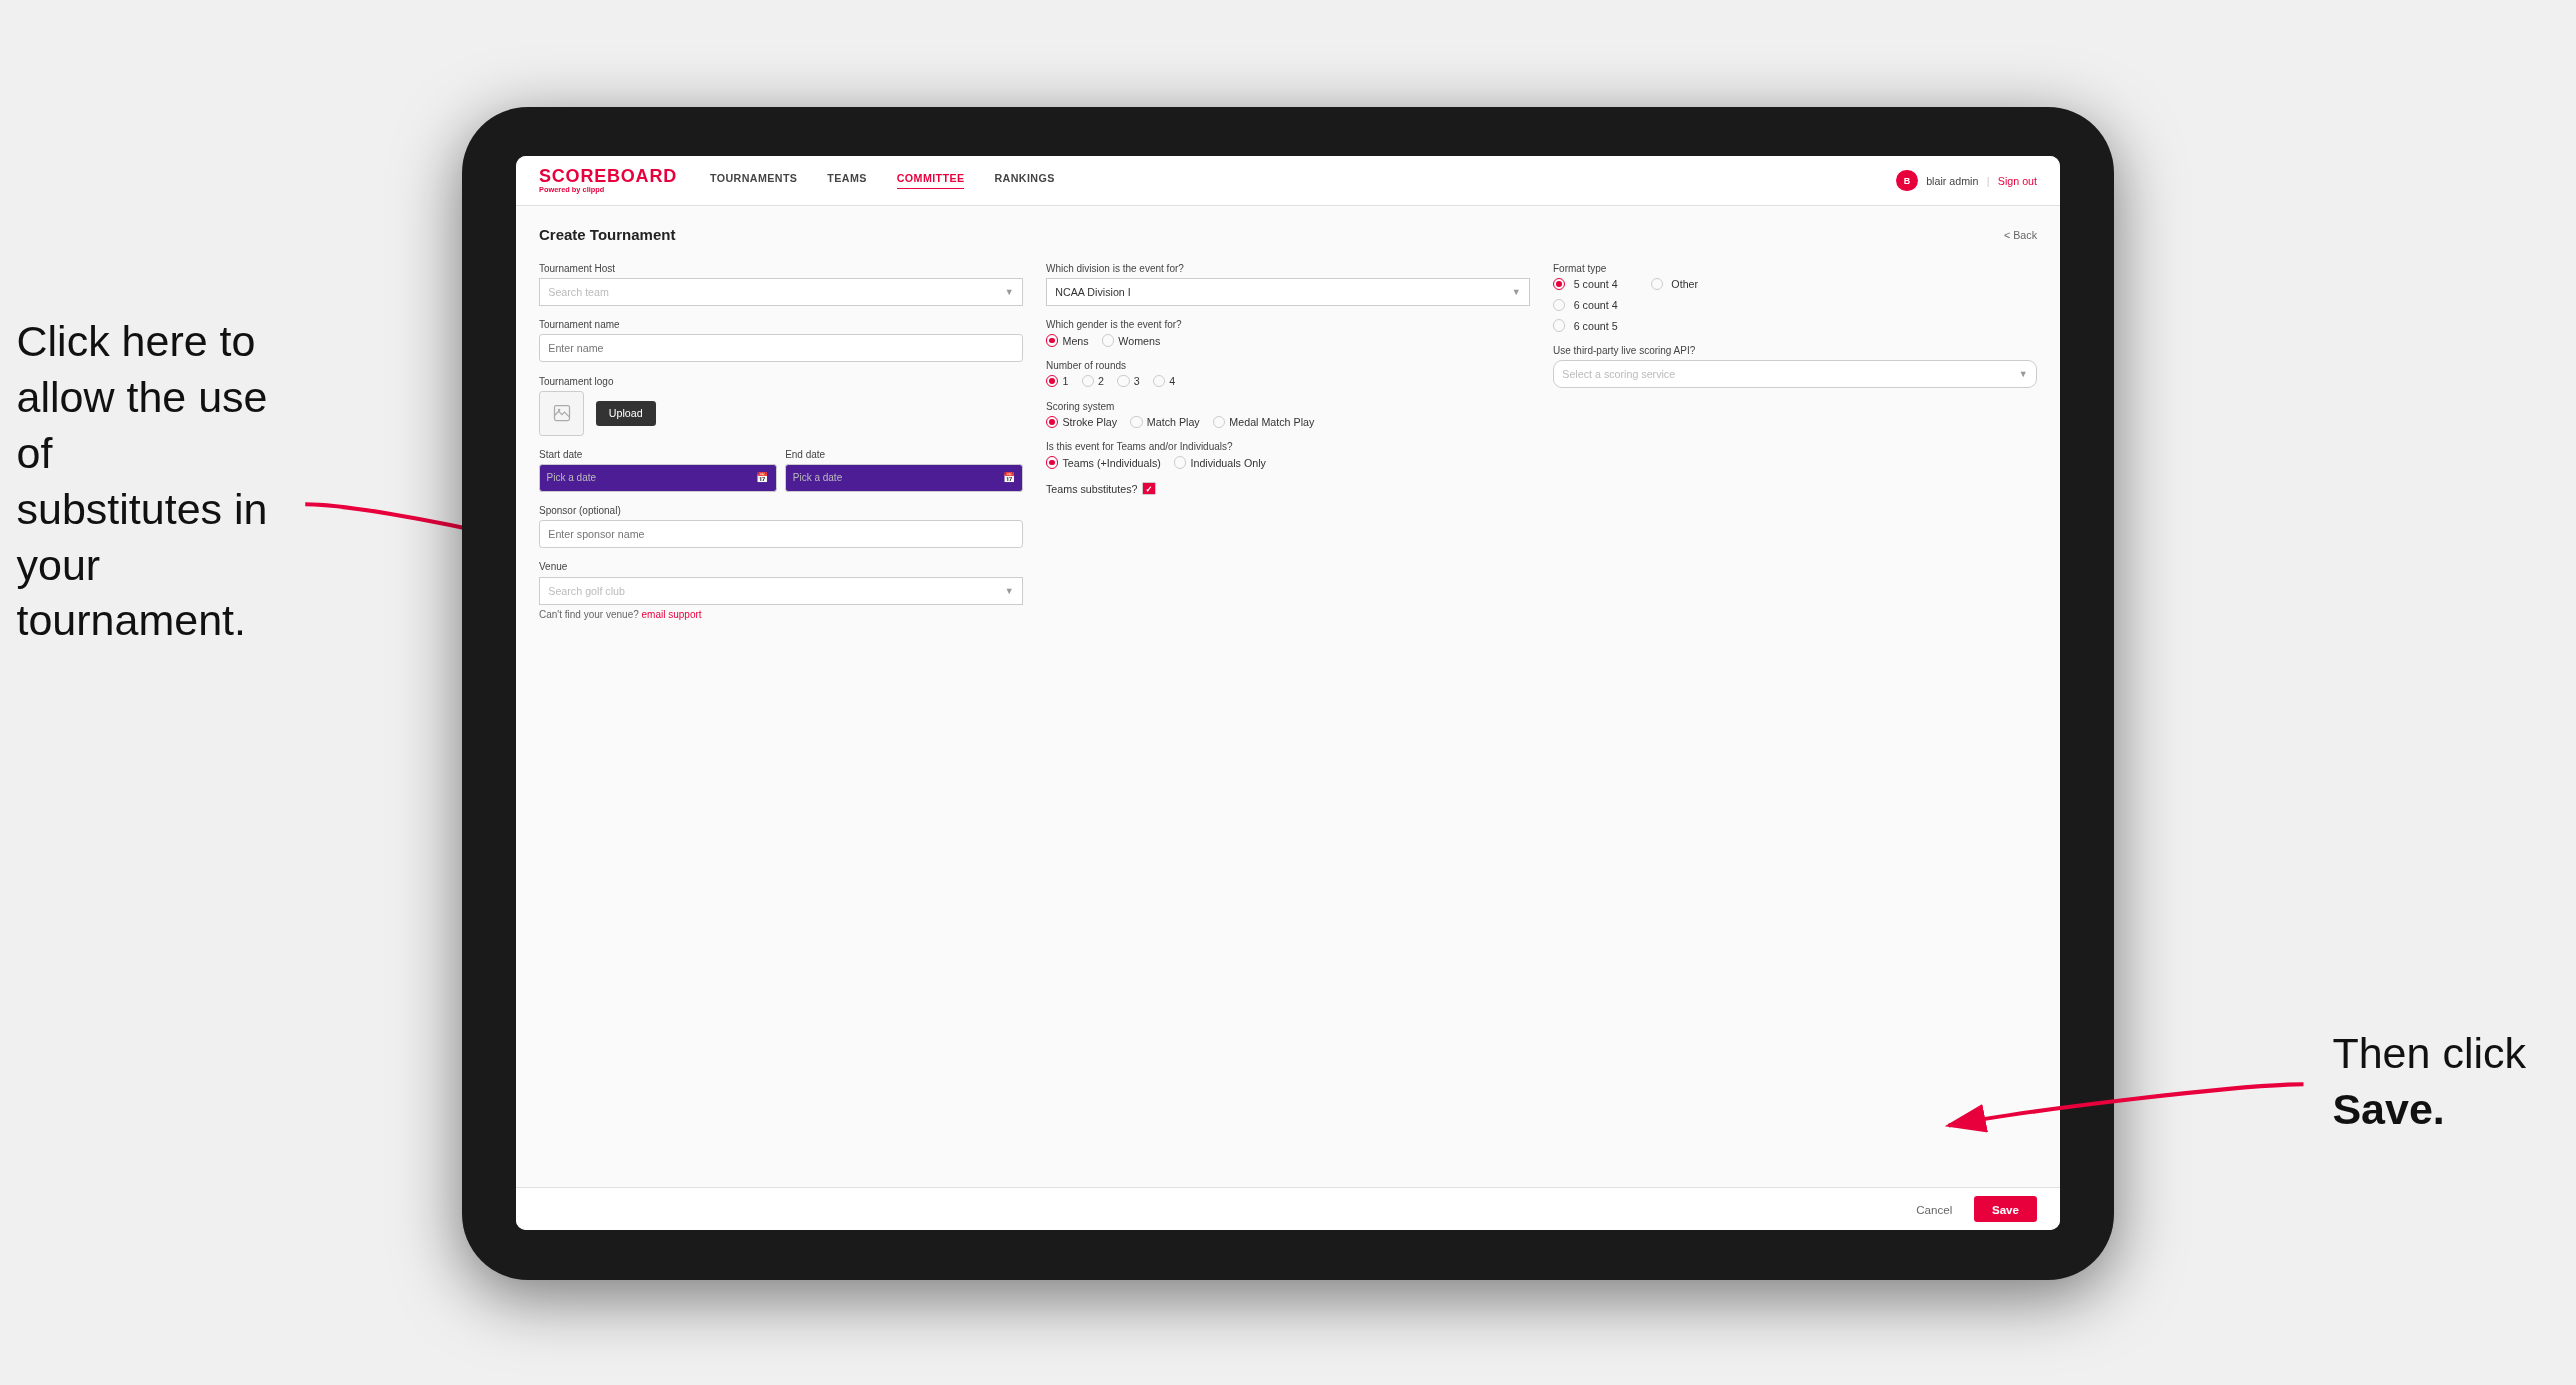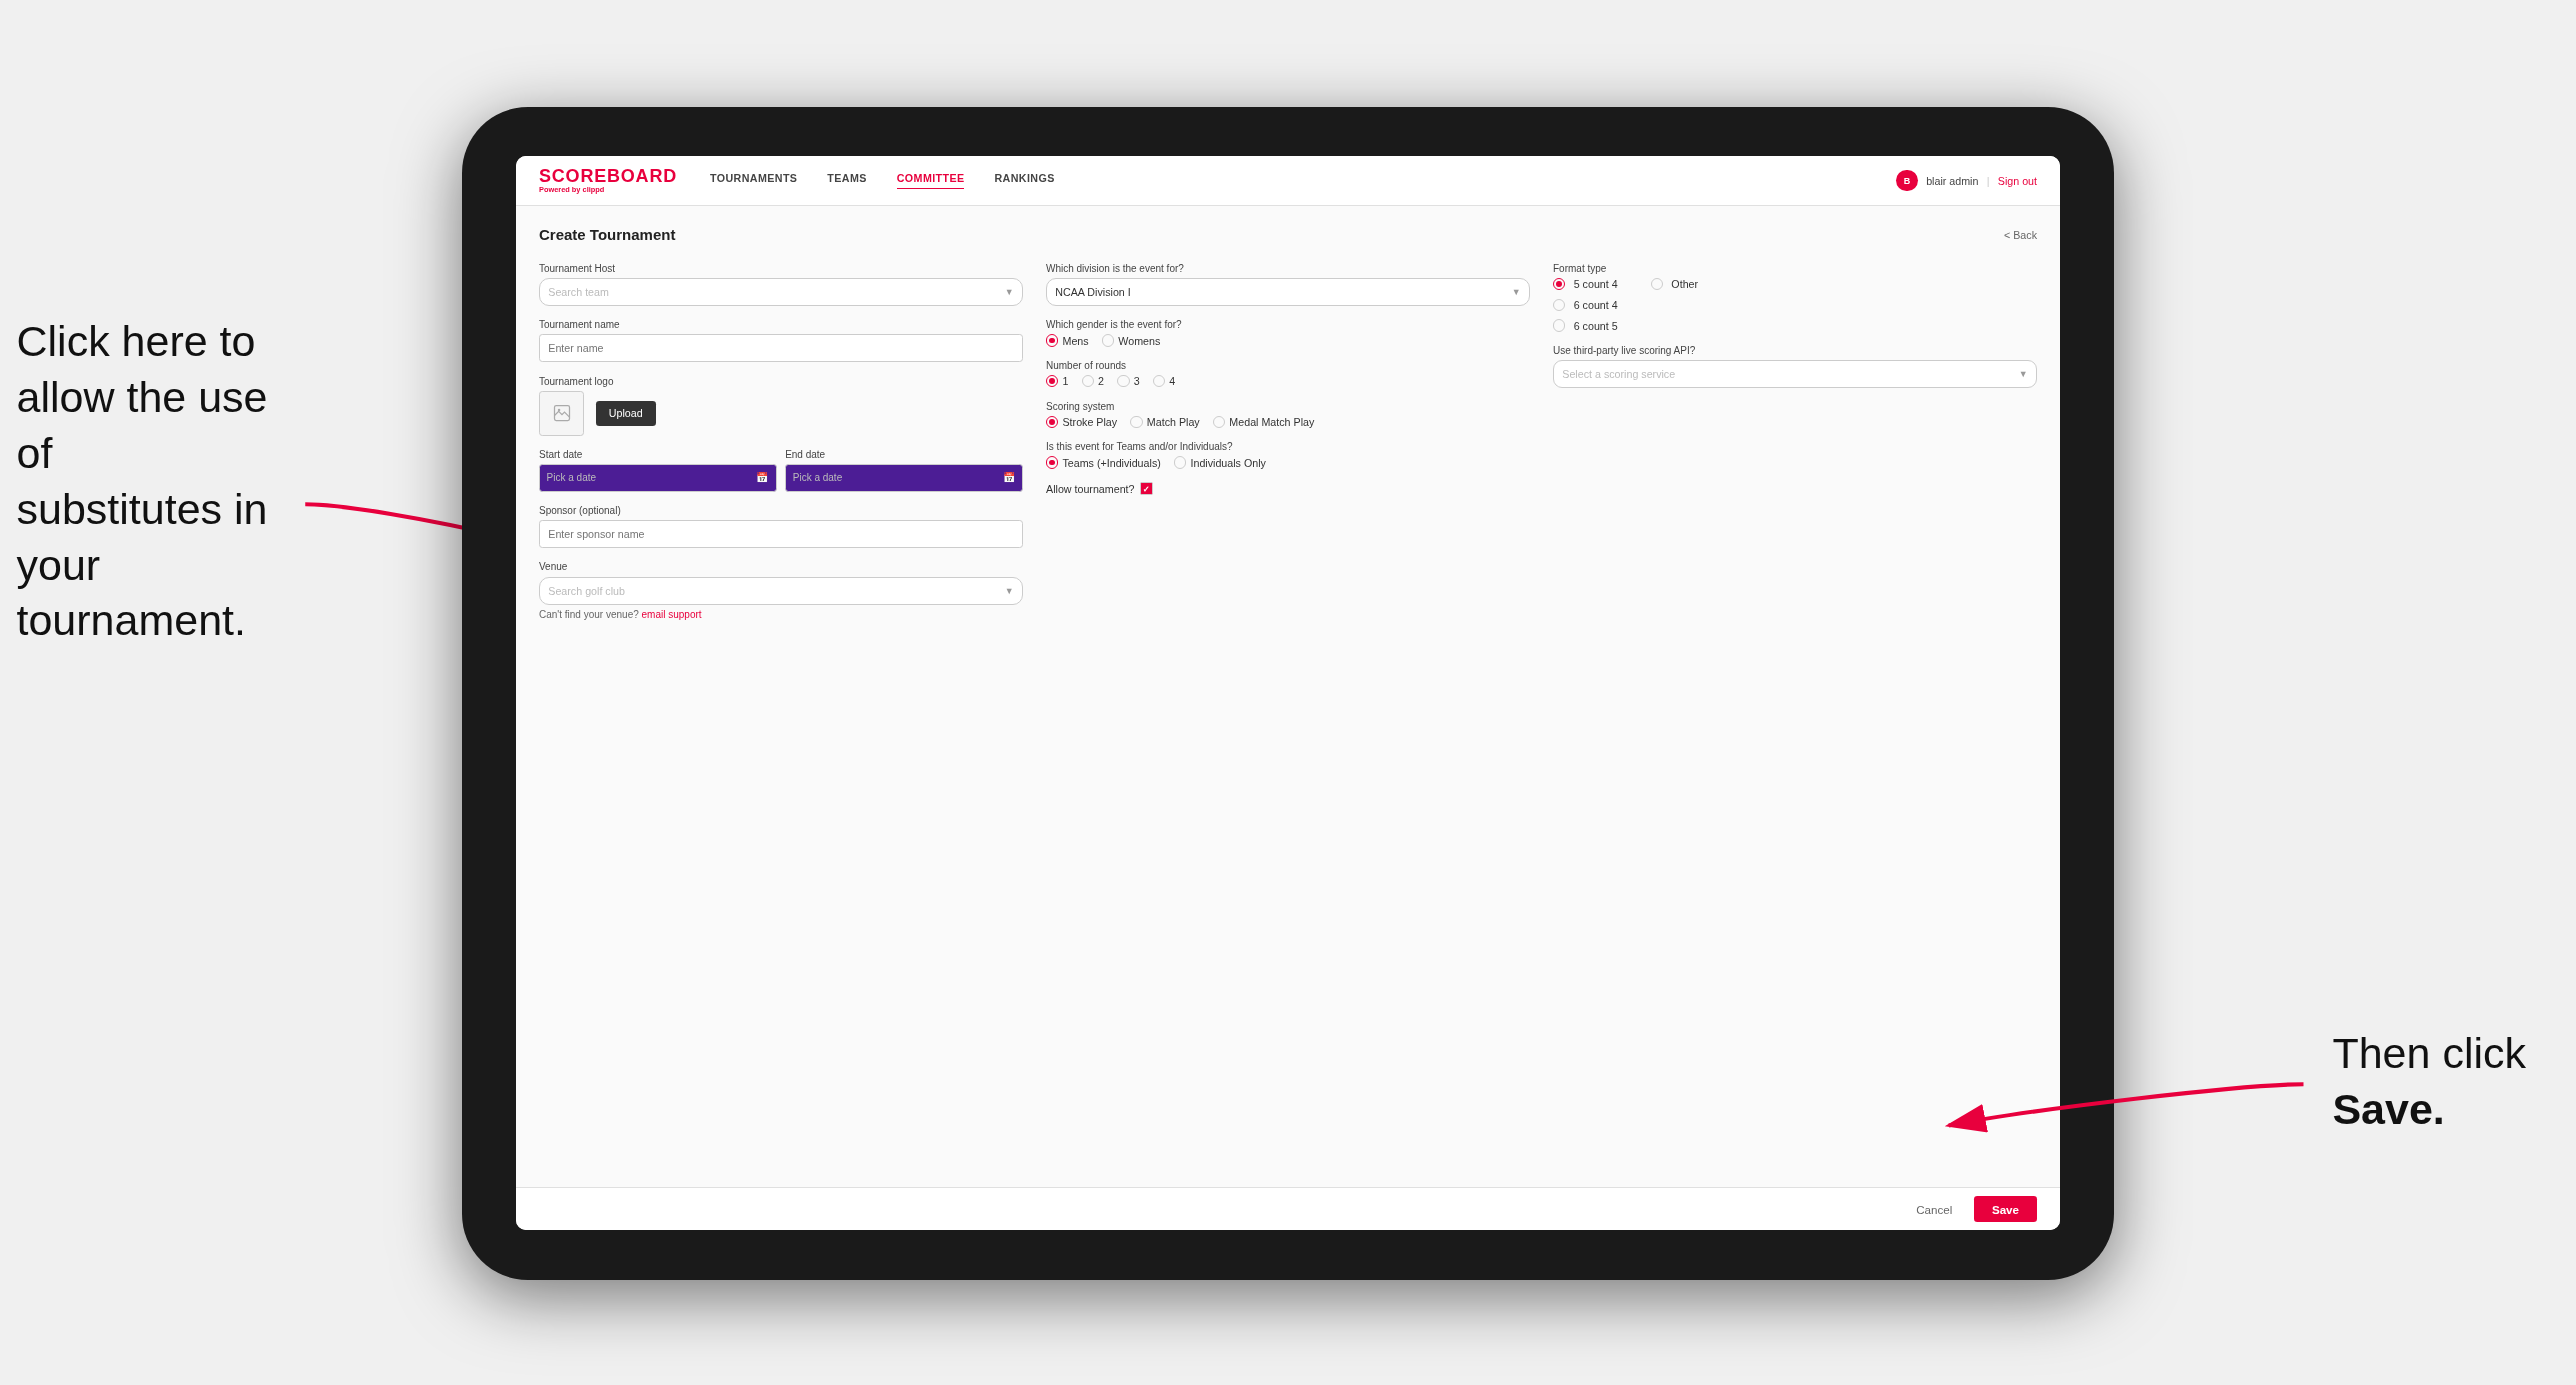--- a/index.html
+++ b/index.html
@@ -189,21 +189,21 @@
       gap: 4.1px;
     }
     .form-label {
       font-size: 10px;
       color: #444;
       font-weight: 500;
     }
     .form-input {
       height: 28px;
       border: 0.8px solid #ccc;
-      border-radius: 10px;
+      border-radius: 0;
       padding: 0 8.3px;
       font-size: 10.7px;
       color: #999;
       background: #fff;
       display: flex;
       align-items: center;
       justify-content: space-between;
     }
     .form-input-text {
       width: 100%;
@@ -581,21 +581,21 @@
               </div>
               <div class="radio-item">
                 <div class="radio-circle"></div>
                 <span>Individuals Only</span>
               </div>
             </div>
           </div>
 
           <div class="form-group">
             <div class="checkbox-item">
-              <span>Allow tournament?</span>
+              <span>Teams substitutes?</span>
               <div class="checkbox-box"></div>
             </div>
           </div>
 
         </div>
 
         <div class="form-section">
 
           <div class="form-group">
             <label class="form-label">Format type</label>

